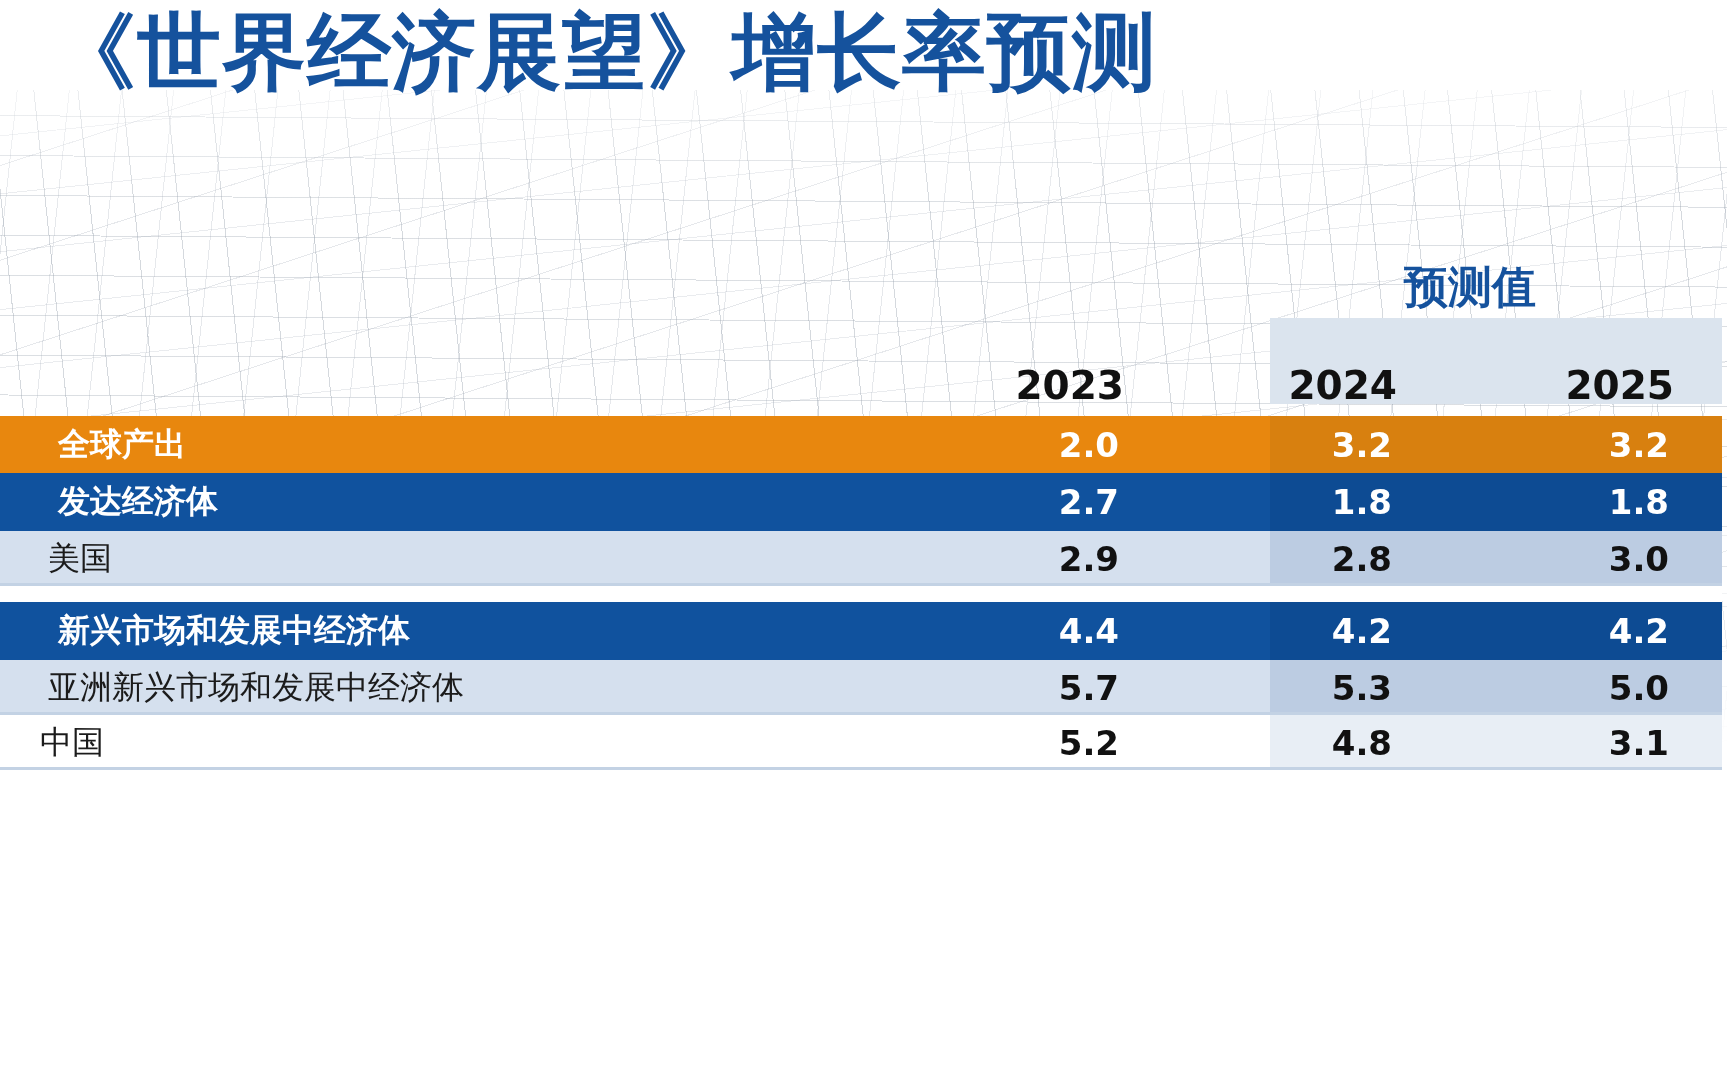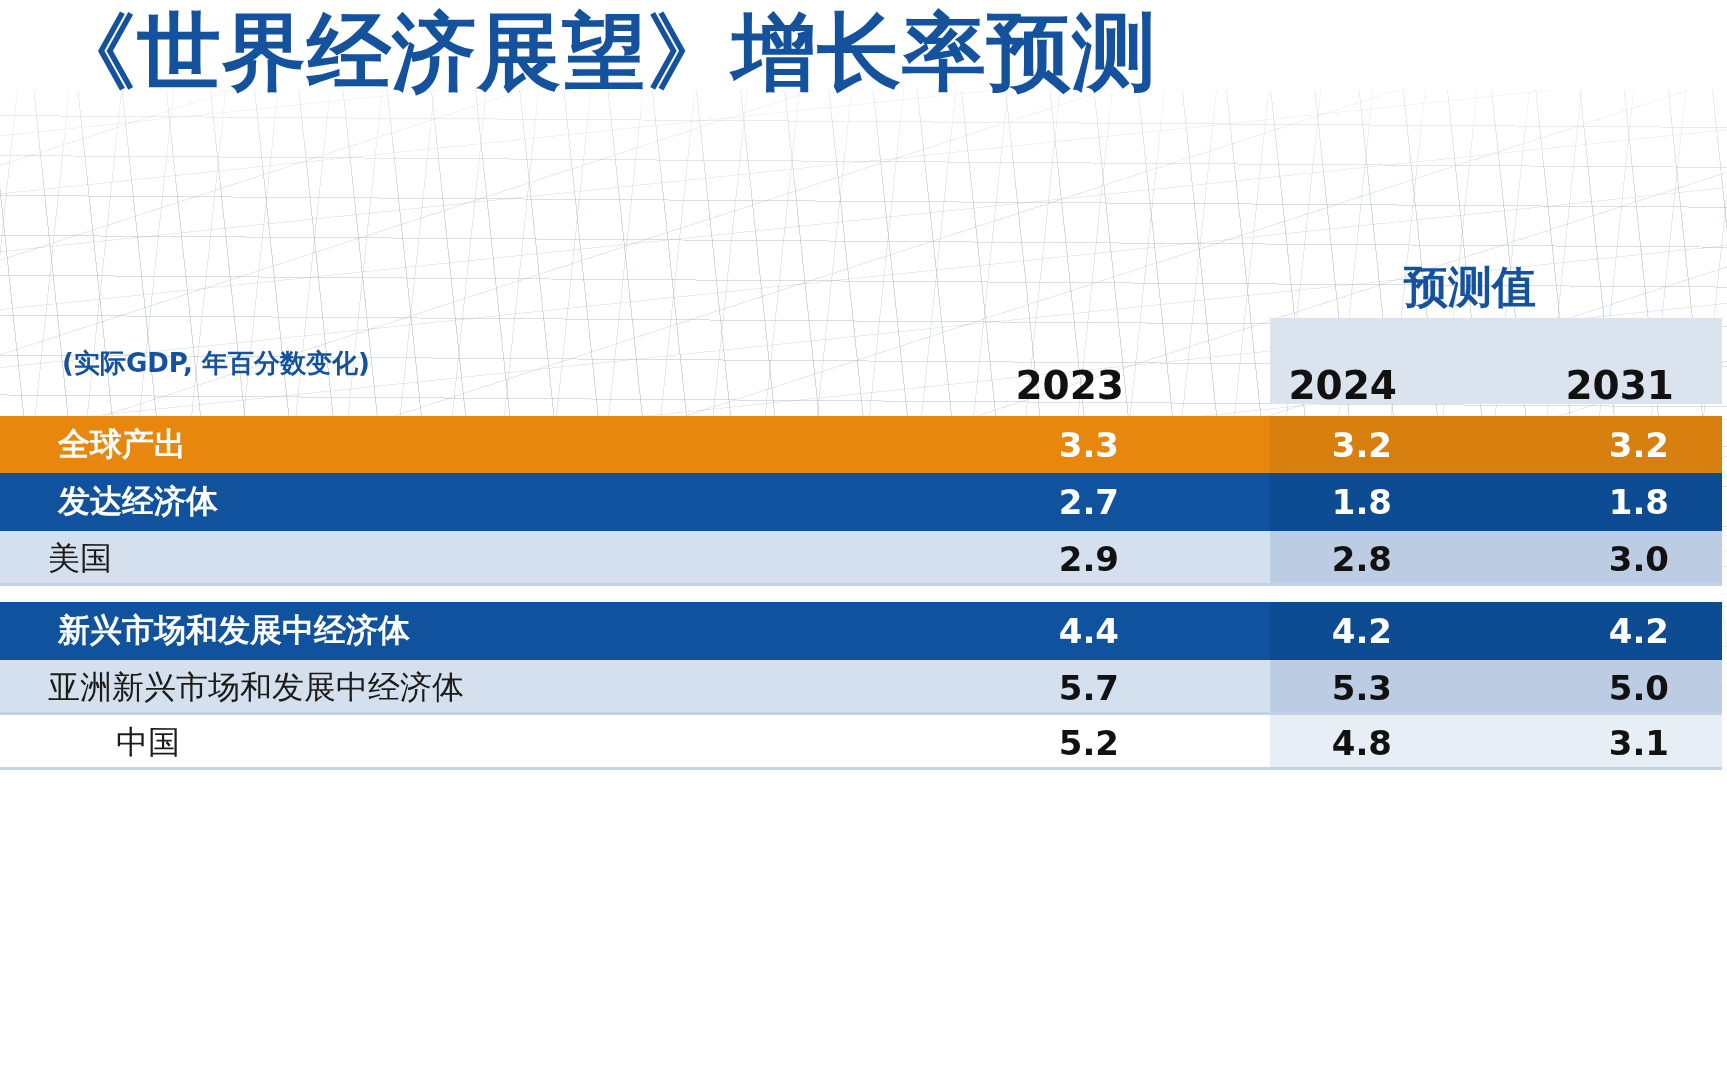--- a/index.html
+++ b/index.html
@@ -89,51 +89,50 @@
   .h2024{right:330px;width:150px;}
   .h2025{right:53px;width:150px;}
   
   .row.accent .label,.row.accent .val{color:#ffffff;font-weight:bold;}
   .row.accent{height:57px;}
   .row.head2 .label,.row.head2 .val{color:#ffffff;font-weight:bold;}
   .row.head2{height:58px;}
   .row.plain .val{font-weight:bold;}
   .spacer{height:16px;width:1722px;background:#ffffff;position:relative;}
   .indent2{padding-left:48px;}
-  .indent3{padding-left:116px;}
+  .indent3{padding-left:40px;}
   .bottomline{position:absolute;left:0;bottom:0;width:1722px;height:3px;background:#c3d2e4;}
 </style>
 </head>
 <body>
 
 <div id="mesh">
   <div class="layer l1"></div>
   <div class="layer l2"></div>
   <div class="layer l3"></div>
   <div class="fade"></div>
 </div>
 
 <div id="title">《世界经济展望》增长率预测</div>
 
 <div id="forecast-band"></div>
 <div id="forecast-label">预测值</div>
 
 <div id="table">
   <div class="headrow">
-    <div class="subhead">(实际GDP, 年百分数变化)</div>
     <div class="cell h2023">2023</div>
     <div class="cell h2024">2024</div>
-    <div class="cell h2025">2031</div>
+    <div class="cell h2025">2025</div>
   </div>
   <div id="rows-host">
       <div class="row accent">
         <div class="bg-left" style="background: rgb(232, 135, 14);"></div>
         <div class="bg-right" style="background: rgb(216, 128, 15);"></div>
         <div class="label " style="margin-left: 58px;">全球产出</div>
-        <div class="val v2023">3.3</div>
+        <div class="val v2023">2.0</div>
         <div class="val v2024">3.2</div>
         <div class="val v2025">3.2</div>
       </div>
       <div class="row head2">
         <div class="bg-left" style="background: rgb(16, 82, 158);"></div>
         <div class="bg-right" style="background: rgb(13, 75, 147);"></div>
         <div class="label " style="margin-left: 58px;">发达经济体</div>
         <div class="val v2023">2.7</div>
         <div class="val v2024">1.8</div>
         <div class="val v2025">1.8</div>

